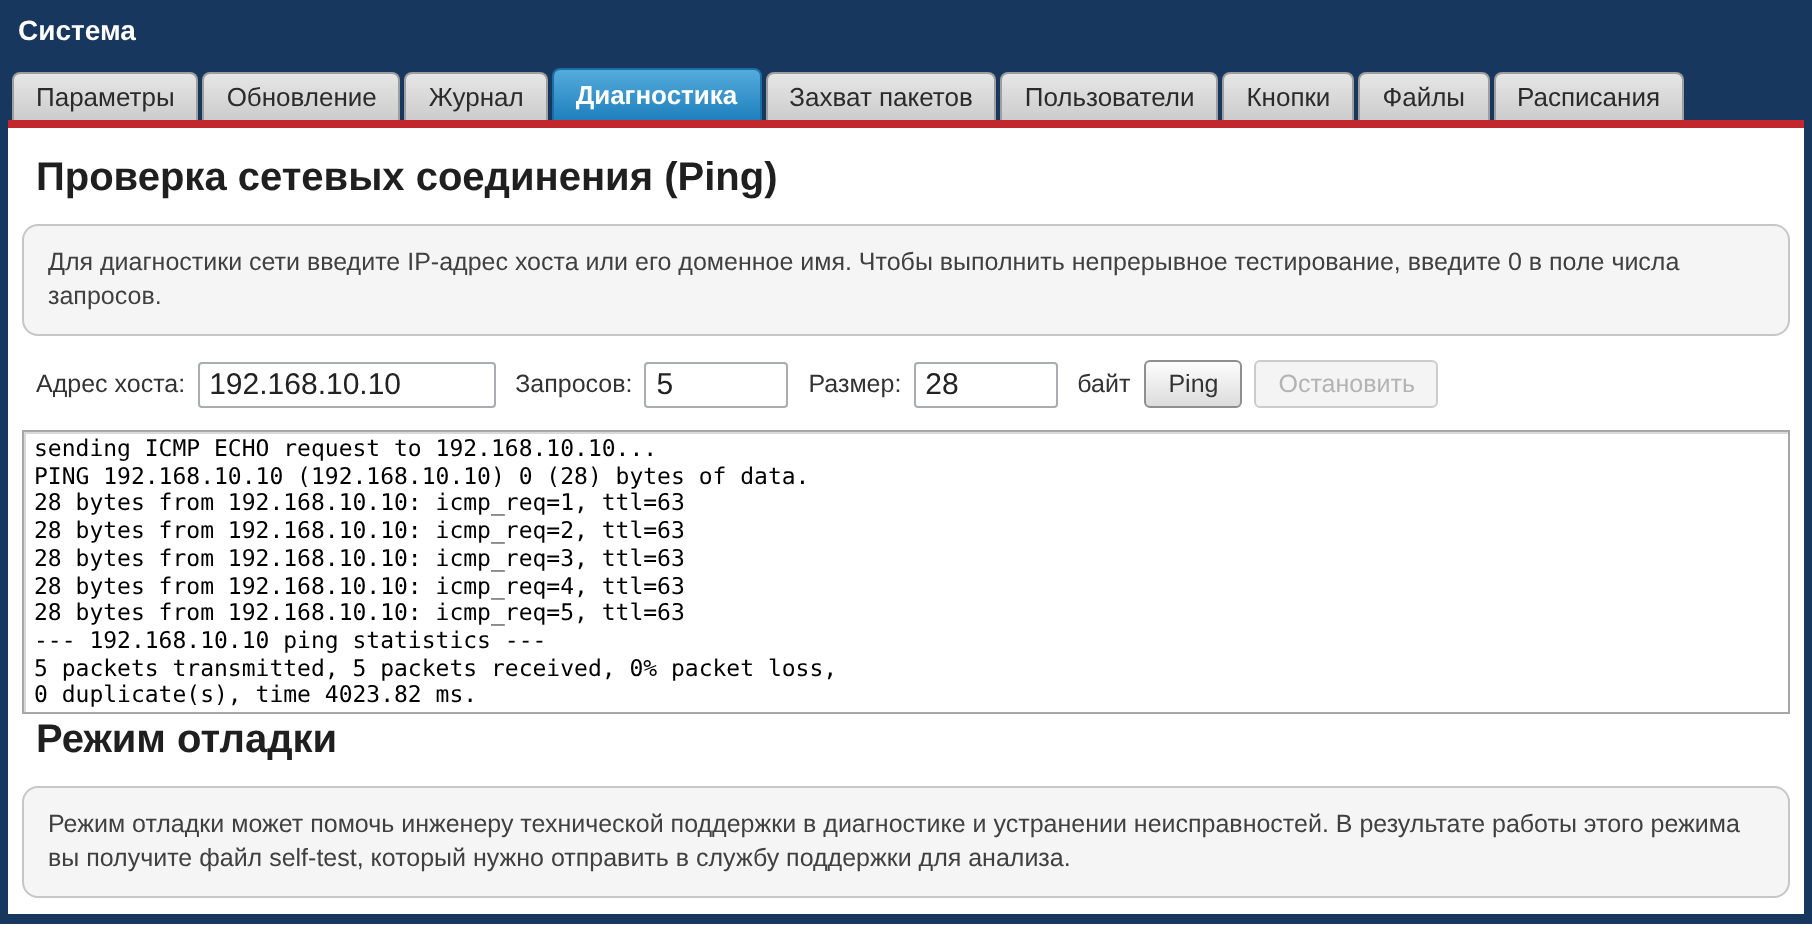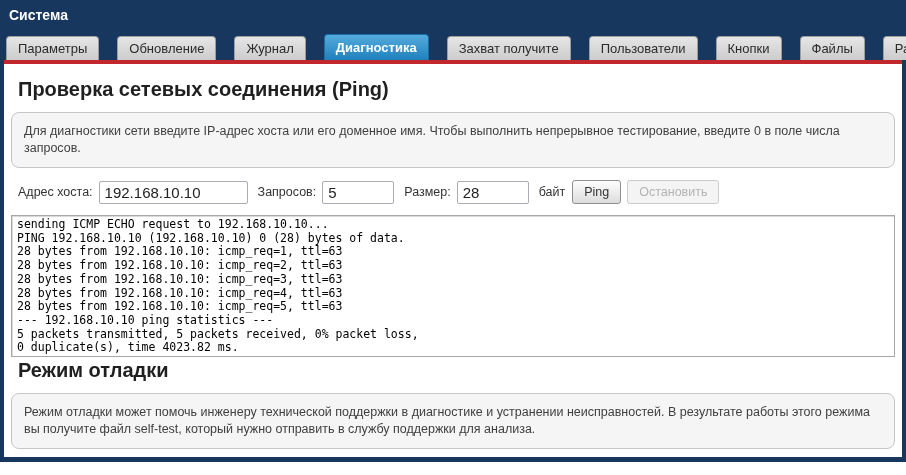--- a/index.html
+++ b/index.html
@@ -19,21 +19,20 @@
     color: #ffffff;
     font-size: 14px;
     font-weight: bold;
   }
 
   .tabbar {
     display: flex;
     align-items: flex-end;
     height: 26px;
     padding-left: 2px;
-    gap: 16px;
   }
   .tab {
     background: linear-gradient(#e6e6e6, #cccccc);
     border: 1px solid #9e9e9e;
     border-bottom: none;
     border-radius: 4px 4px 0 0;
     margin-right: 2px;
     padding: 4px 11px 5px 11px;
     font-size: 13px;
     color: #2b2b2b;
@@ -143,21 +142,21 @@
 
   <div class="titlebar">
     <span>Система</span>
   </div>
 
   <div class="tabbar" id="tabbar">
       <div class="tab">Параметры</div>
       <div class="tab">Обновление</div>
       <div class="tab">Журнал</div>
       <div class="tab active">Диагностика</div>
-      <div class="tab">Захват получите</div>
+      <div class="tab">Захват пакетов</div>
       <div class="tab">Пользователи</div>
       <div class="tab">Кнопки</div>
       <div class="tab">Файлы</div>
       <div class="tab">Расписания</div>
     </div>
 
   <div class="redline"></div>
 
   <div class="content">
 

